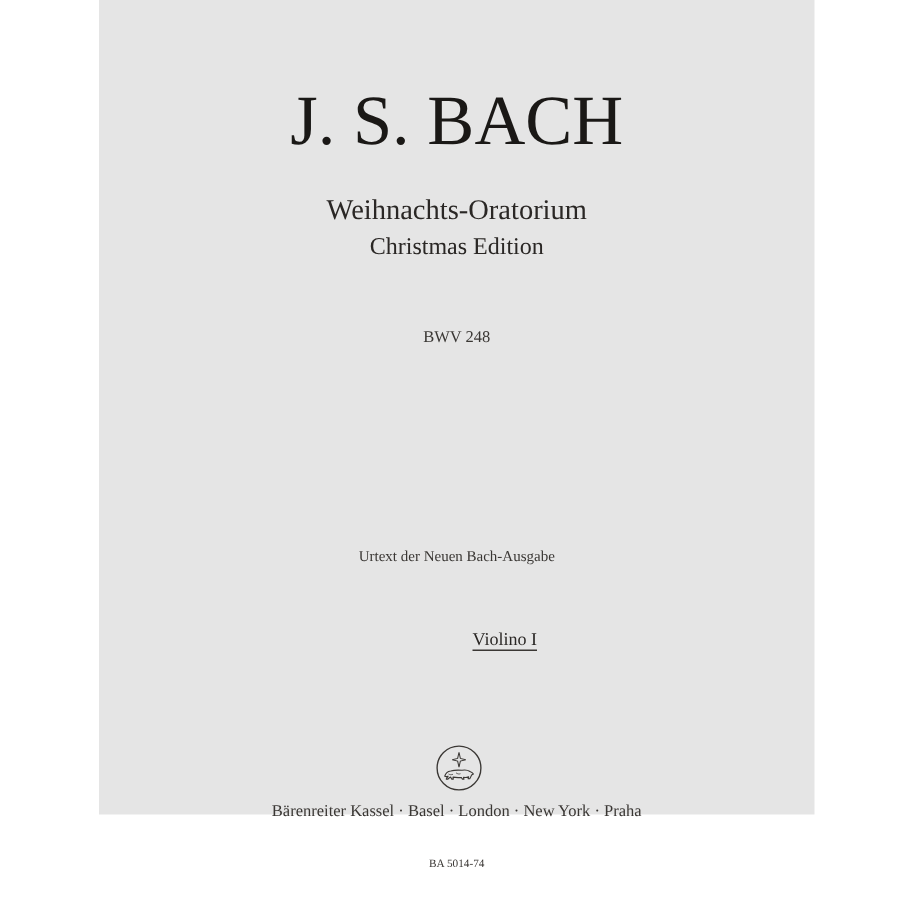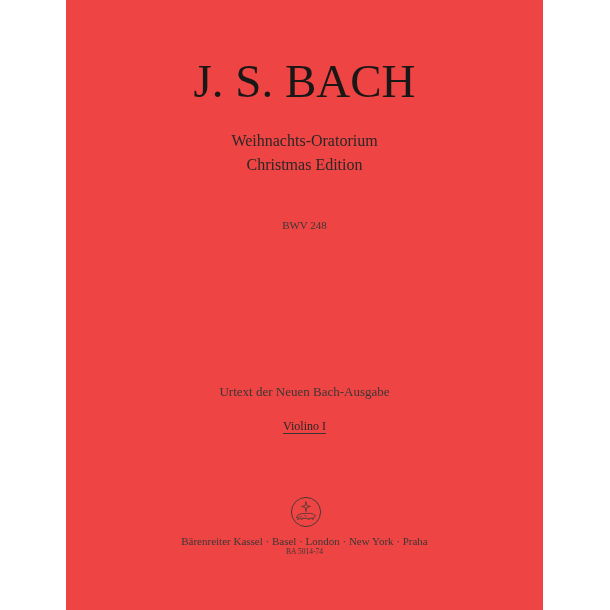--- a/index.html
+++ b/index.html
@@ -8,76 +8,76 @@
       width: 610px;
       height: 610px;
       background: #ffffff;
       overflow: hidden;
     }
     .page {
       position: absolute;
       left: 66px;
       top: 0;
       width: 477px;
-      height: 610px;
-      background: #ef4444;
+      height: 543px;
+      background: #e5e5e5;
     }
     .line {
       position: absolute;
       left: 0;
       width: 100%;
       text-align: center;
       font-family: "Liberation Serif", "DejaVu Serif", serif;
       color: #1e1c1a;
       white-space: nowrap;
     }
     .composer {
       top: 56px;
       font-size: 47px;
       line-height: 50px;
       letter-spacing: 0px;
       color: #1a1816;
     }
     .title-de {
       top: 132px;
-      font-size: 16px;
+      font-size: 19px;
       line-height: 18px;
       color: #2a2725;
     }
     .title-en {
       top: 156px;
       font-size: 16px;
       line-height: 18px;
       color: #2a2725;
     }
     .catalog {
       top: 219px;
       font-size: 11px;
       line-height: 13px;
       color: #3a3734;
       text-align: center;
     }
     .urtext-de {
       top: 366px;
-      font-size: 13px;
+      font-size: 10px;
       line-height: 12px;
       color: #3a3734;
-      margin-top: 20px;
     }
     .urtext-en {
       top: 377px;
       font-size: 11.5px;
       line-height: 12px;
       color: #3a3734;
     }
     .part {
       top: 419px;
       font-size: 12px;
       line-height: 14px;
       color: #2a2725;
+      padding-left: 32px;
     }
     .part span {
       border-bottom: 1px solid #3a3734;
       padding-bottom: 0px;
       display: inline-block;
       line-height: 13px;
     }
     .logo {
       position: absolute;
       left: 224px;
@@ -85,21 +85,21 @@
       width: 32px;
       height: 32px;
     }
     .publisher {
       top: 535px;
       font-size: 11px;
       line-height: 12px;
       color: #3a3734;
     }
     .edition {
-      top: 548px;
+      top: 572px;
       font-size: 7.5px;
       line-height: 8px;
       color: #3a3734;
     }
   </style>
 </head>
 <body>
 
 <div class="page">
   <div class="line composer">J. S. BACH</div>

